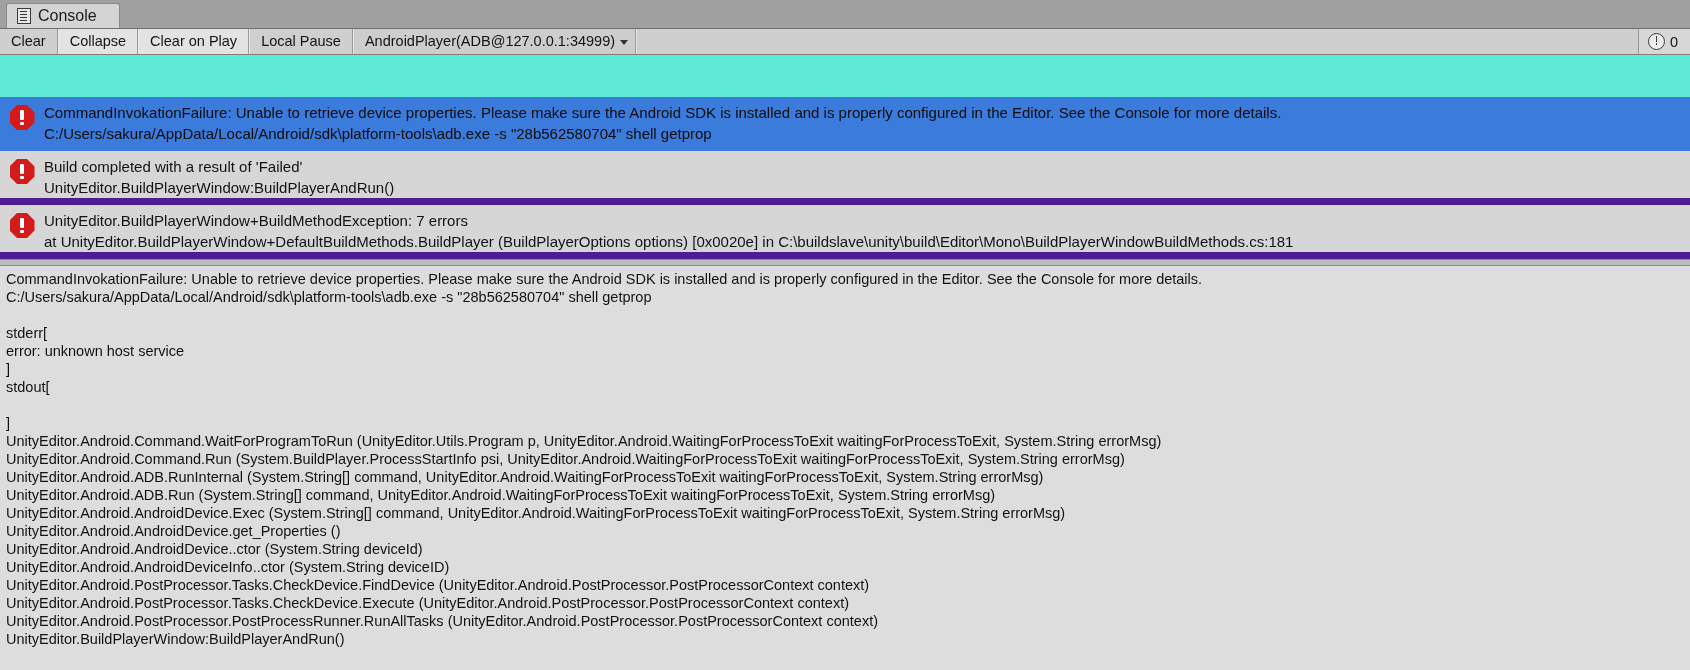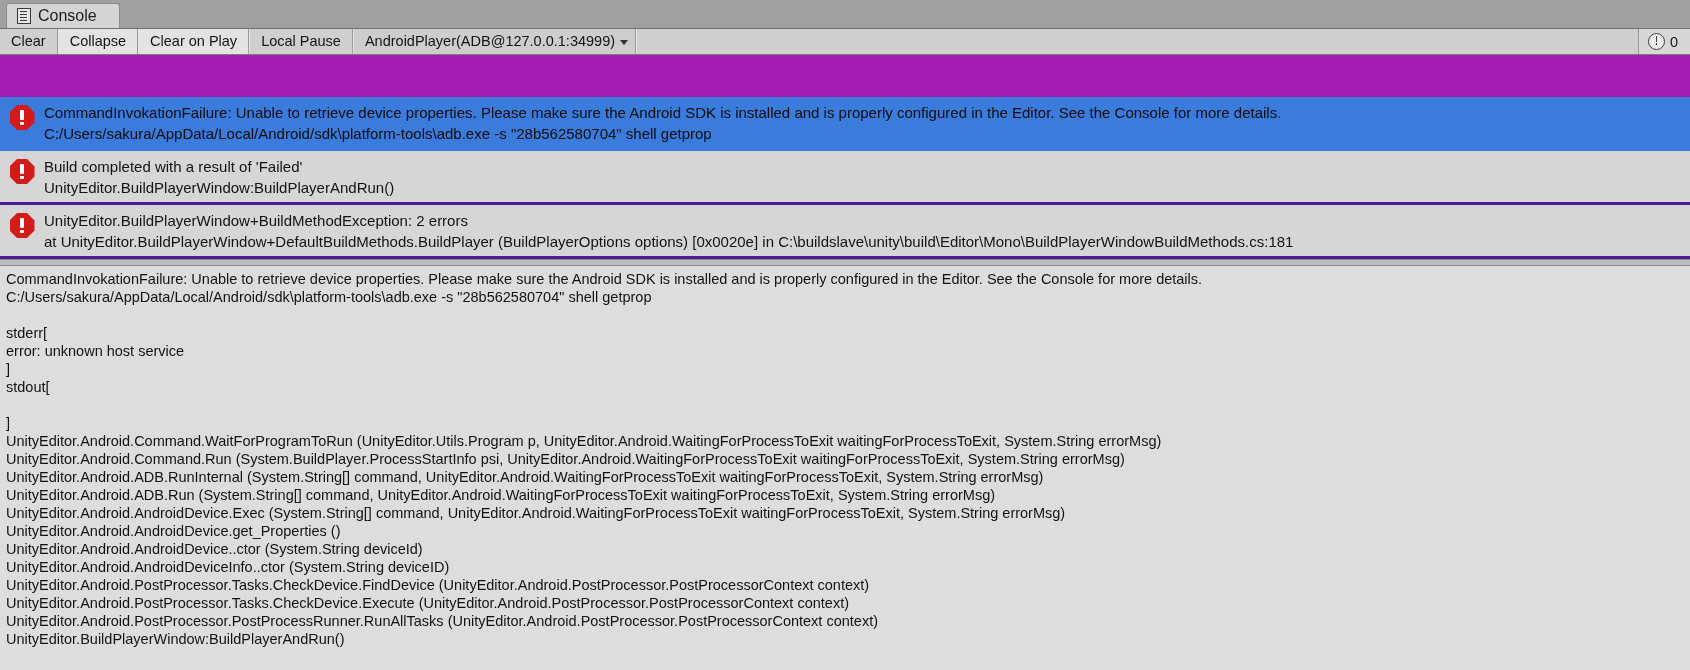--- a/index.html
+++ b/index.html
@@ -8,21 +8,21 @@
     background: #dcdcdc;
   }
   body {
     font-family: "Liberation Sans", sans-serif;
   }
   .console-window {
     position: relative;
     width: 1690px;
     height: 670px;
     box-sizing: border-box;
-    background: #a21caf;
+    background: #5eead4;
     overflow: hidden;
     font-family: "Liberation Sans", sans-serif;
   }
 
   
   .tabbar {
     position: relative;
     height: 28px;
     background: #a0a0a0;
     border-bottom: 1px solid #6f6f6f;
@@ -147,21 +147,21 @@
     height: 162px;
     overflow: hidden;
     box-sizing: border-box;
   }
   .log-entry {
     display: flex;
     align-items: flex-start;
     padding: 5px 0 5px 0;
     height: 54px;
     box-sizing: border-box;
-    border-bottom: 3px solid #4c1d95;
+    border-bottom: 7px solid #4c1d95;
     overflow: hidden;
   }
   .log-entry.selected {
     background: #3a7bdc;
     border-bottom: 1px solid #3a7bdc;
   }
   .log-entry.selected .log-line { color: #0d0d0d; }
   .err-icon-wrap {
     width: 44px;
     flex: 0 0 44px;
@@ -299,21 +299,21 @@
           <div class="log-line">Build completed with a result of 'Failed'</div>
           <div class="log-line">UnityEditor.BuildPlayerWindow:BuildPlayerAndRun()</div>
         </div>
       </div>
 
       <div class="log-entry">
         <div class="err-icon-wrap">
           <span class="err-octagon"></span>
         </div>
         <div class="log-text">
-          <div class="log-line">UnityEditor.BuildPlayerWindow+BuildMethodException: 2 errors</div>
+          <div class="log-line">UnityEditor.BuildPlayerWindow+BuildMethodException: 7 errors</div>
           <div class="log-line">  at UnityEditor.BuildPlayerWindow+DefaultBuildMethods.BuildPlayer (BuildPlayerOptions options) [0x0020e] in C:\buildslave\unity\build\Editor\Mono\BuildPlayerWindowBuildMethods.cs:181</div>
         </div>
       </div>
 
     </div>
 
     <div class="splitter"></div>
 
     <div class="detail-pane">
       <div id="detail-lines">

